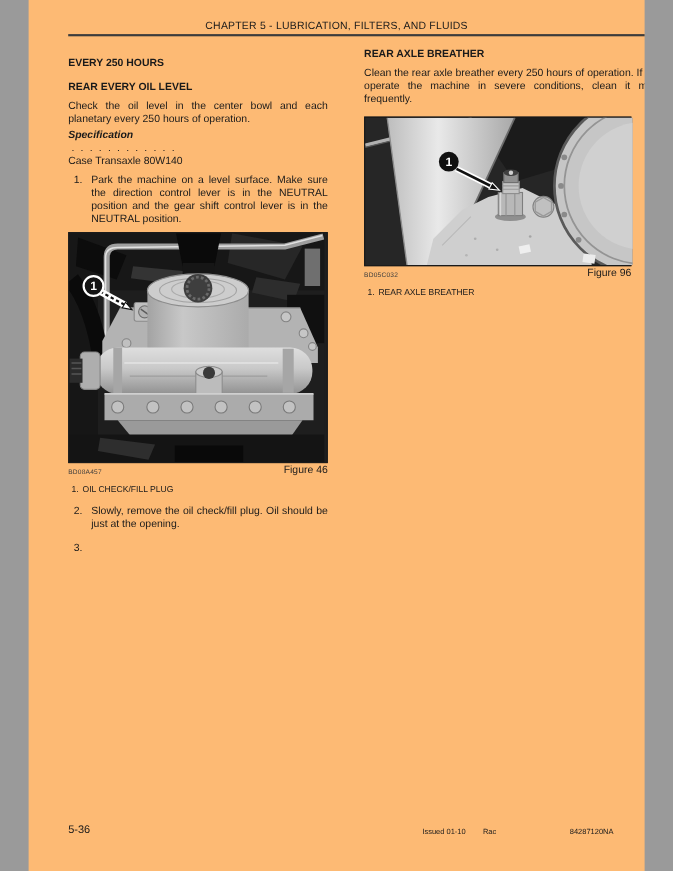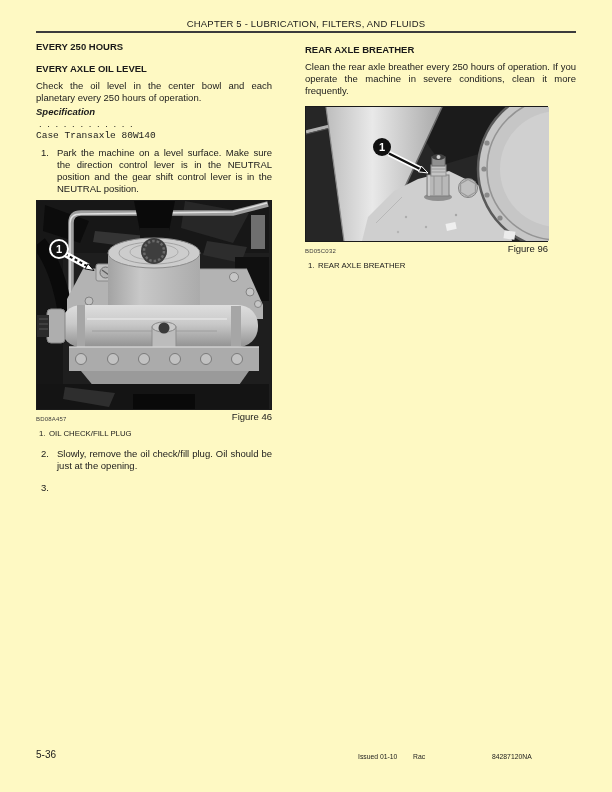--- a/index.html
+++ b/index.html
@@ -1,48 +1,48 @@
 <!DOCTYPE html>
 <html><head>
 <meta charset="utf-8">
 <style>
   html,body { margin:0; padding:0; background:#9a9a9a; }
   .page {
-    position:relative; width:612px; height:792px; margin:0 auto;
-    background:#fef9c3; overflow:hidden;
+    position:relative; width:560px; height:792px; margin:0 auto;
+    background:#fdba74; overflow:hidden;
     font-family:"Liberation Sans", sans-serif; color:#1a1a1a;
     -webkit-font-smoothing:antialiased;
   }
   .header-title {
     position:absolute; top:18px; left:0; right:0;
     text-align:center; font-size:9.5px; letter-spacing:0.2px;
   }
   .header-rule {
     position:absolute; top:31px; left:36px; width:540px; height:2.2px;
     background:#3c3c3c;
   }
-  .col-left  { position:absolute; left:36px;  top:41px; width:236px; }
+  .col-left  { position:absolute; left:36px;  top:52px; width:236px; }
   .col-right { position:absolute; left:305px; top:44px; width:271px; }
 
   .sec-heading, .sub-heading {
     font-size:9.5px; font-weight:bold; line-height:11px; margin:0;
   }
   .sec-heading { margin-bottom:11px; }
   .sub-heading { margin-bottom:6px; }
 
   .body-par {
     font-size:9.5px; line-height:12px; text-align:justify; margin:0 0 2px 0;
   }
   .col-right .body-par.intro { margin-bottom:9px; }
   .col-right .body-par.after-figure { margin:6px 0 0 0; }
 
   .spec-line { display:flex; align-items:baseline; font-size:9.5px; line-height:12px; margin:0 0 5px 0;flex-direction:column; }
   .spec-label { font-weight:bold; font-style:italic; white-space:nowrap; }
   .spec-dots  { flex:1; overflow:hidden; white-space:nowrap; padding:0 3px; letter-spacing:1.5px; }
-  .spec-value { white-space:nowrap;font-family:Liberation Mono, monospace; }
+  .spec-value { white-space:nowrap; }
 
   .step {
     position:relative; padding-left:21px; font-size:9.5px; line-height:12px;
     text-align:justify; margin:0 0 5px 0;
   }
   .step-num { position:absolute; left:5px; top:0; }
   .step.after-legend { margin-top:9px; margin-bottom:10px; }
 
   .figure { margin:0; }
   .fig-frame { border:1px solid #1a1a1a; line-height:0; background:#1e1e1e; }
@@ -67,21 +67,21 @@
 <body>
 
 <div class="page">
 
   <div class="header-title">CHAPTER 5 - LUBRICATION, FILTERS, AND FLUIDS</div>
   <div class="header-rule"></div>
 
   <div class="col-left">
 
     <p class="sec-heading">EVERY 250 HOURS</p>
-    <p class="sub-heading">EVERY AXLE OIL LEVEL</p>
+    <p class="sub-heading">REAR EVERY OIL LEVEL</p>
 
     <p class="body-par">Check the oil level in the center bowl and each planetary every 250 hours of operation.</p>
 
     <div class="spec-line">
       <span class="spec-label">Specification</span>
       <span class="spec-dots">. . . . . . . . . . . .</span>
       <span class="spec-value">Case Transaxle 80W140</span>
     </div>
 
     <div class="step">

